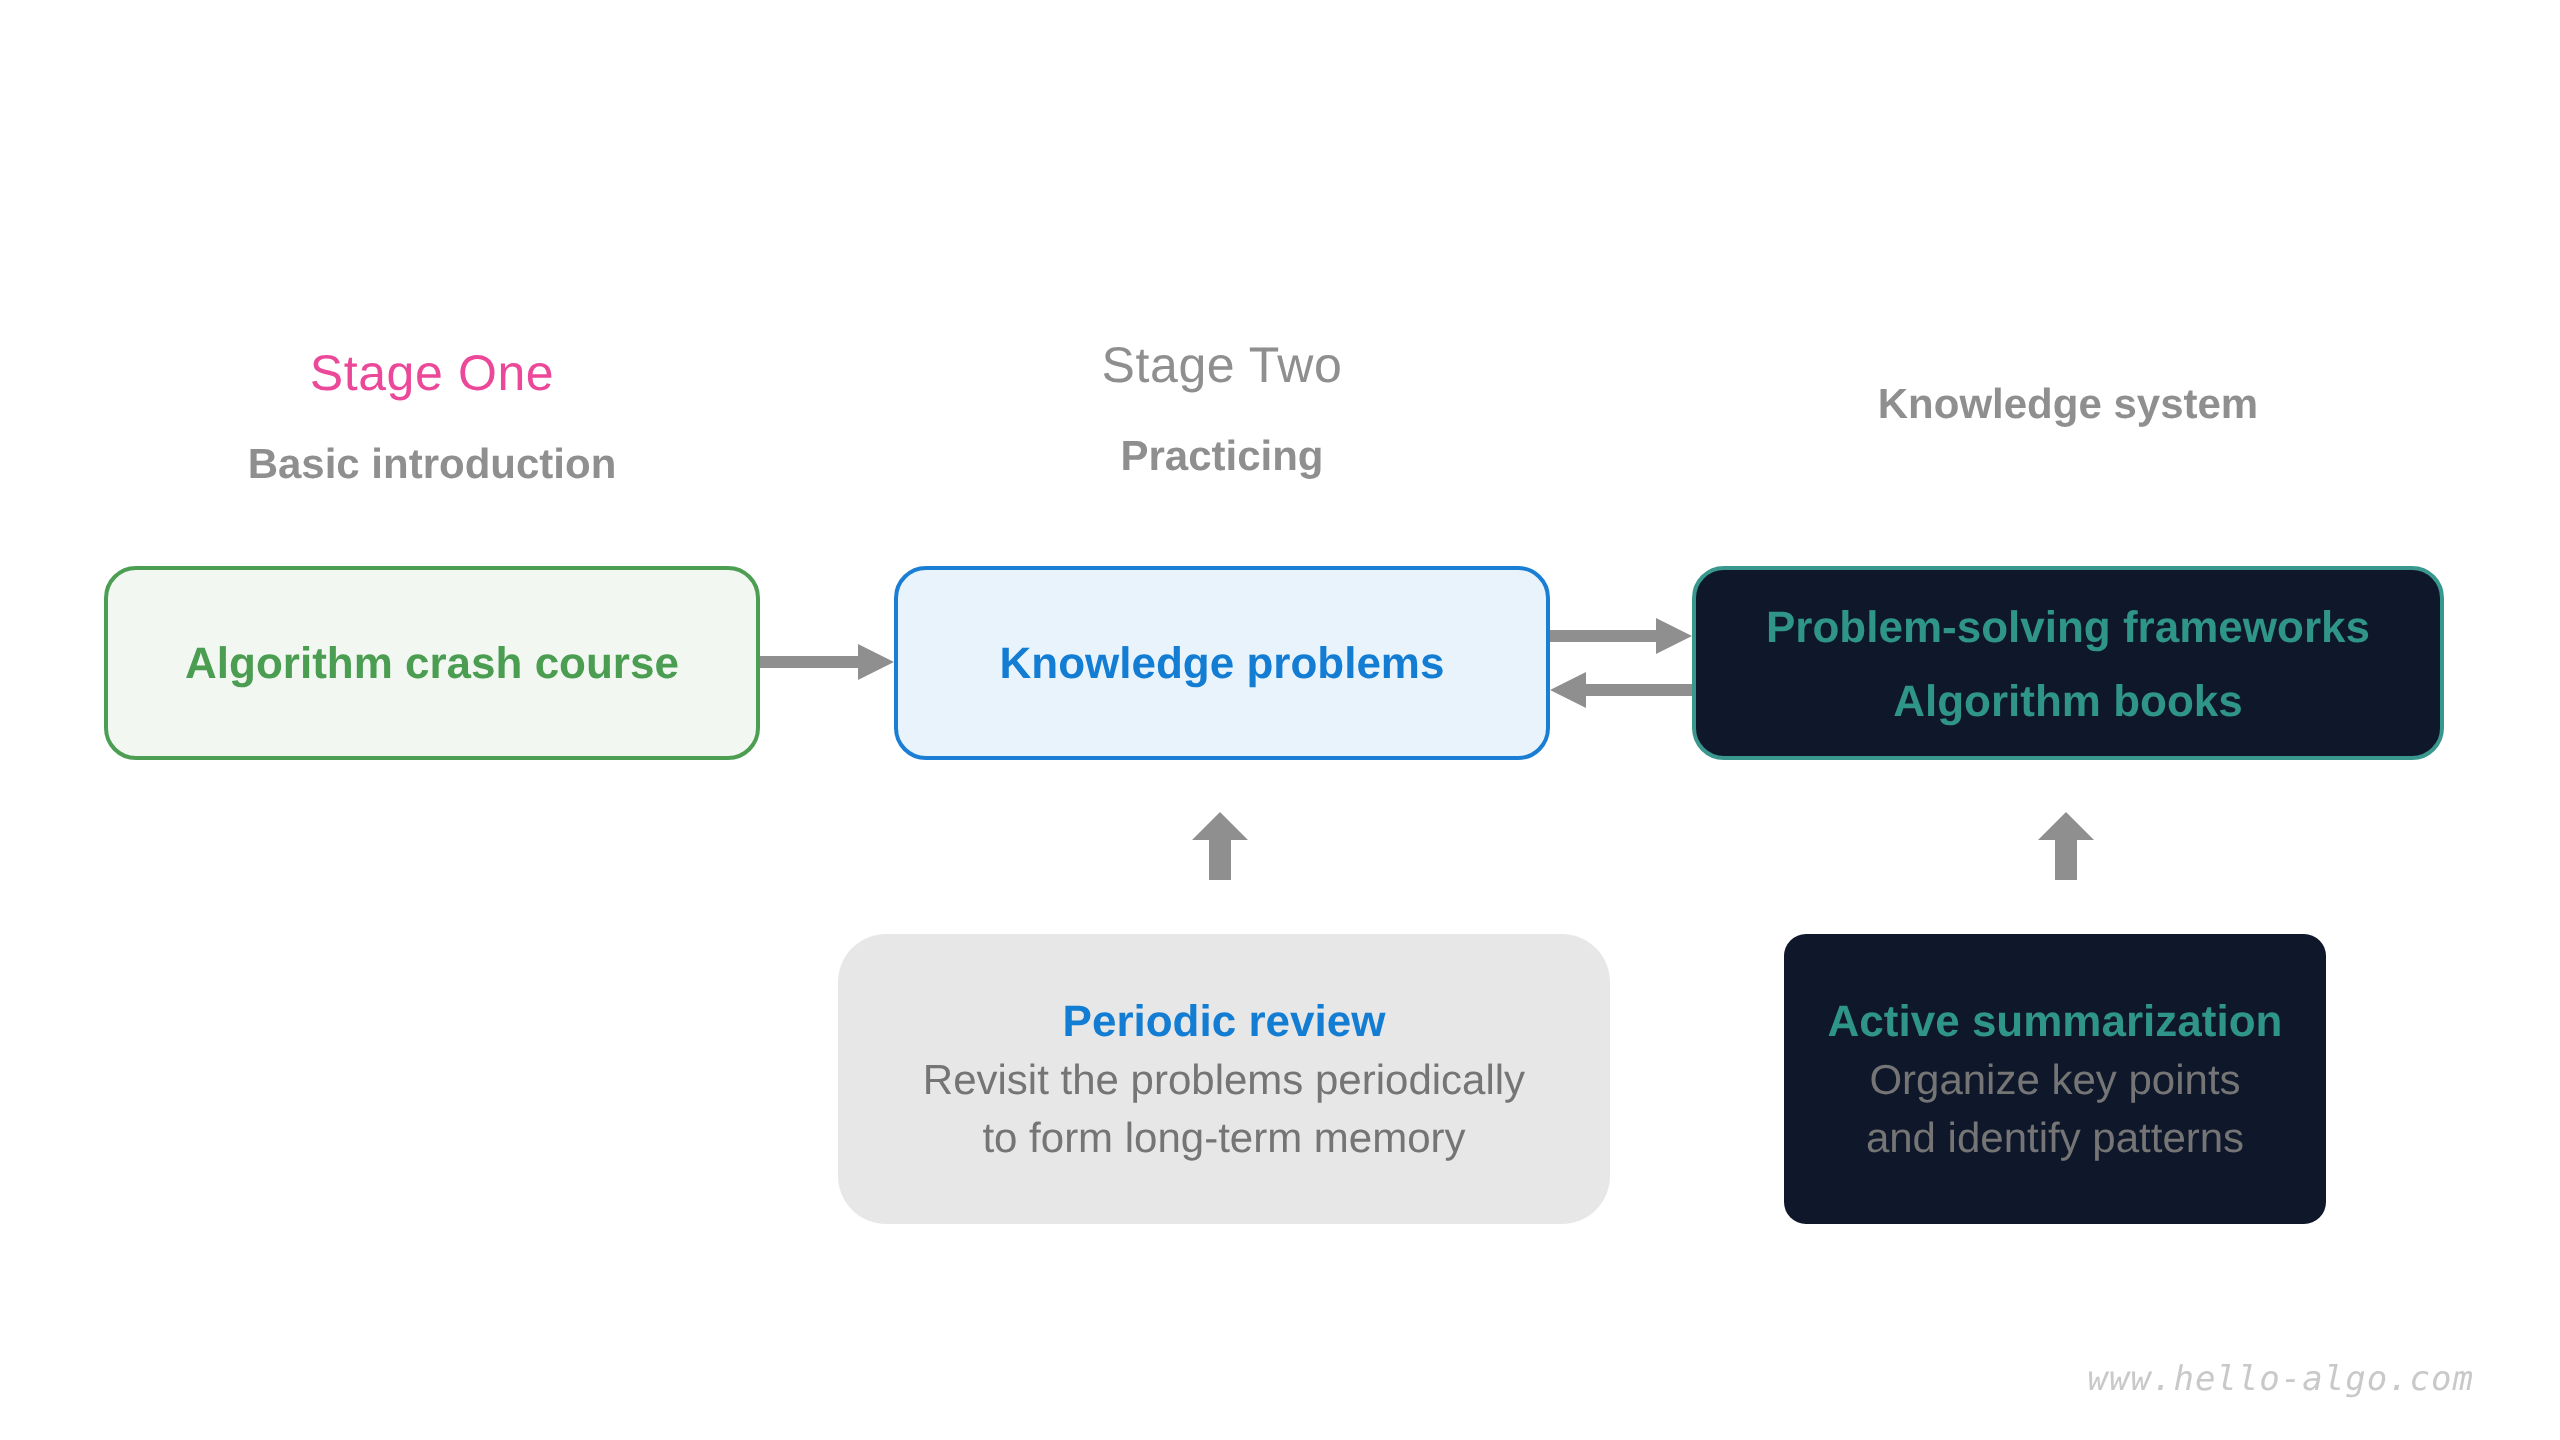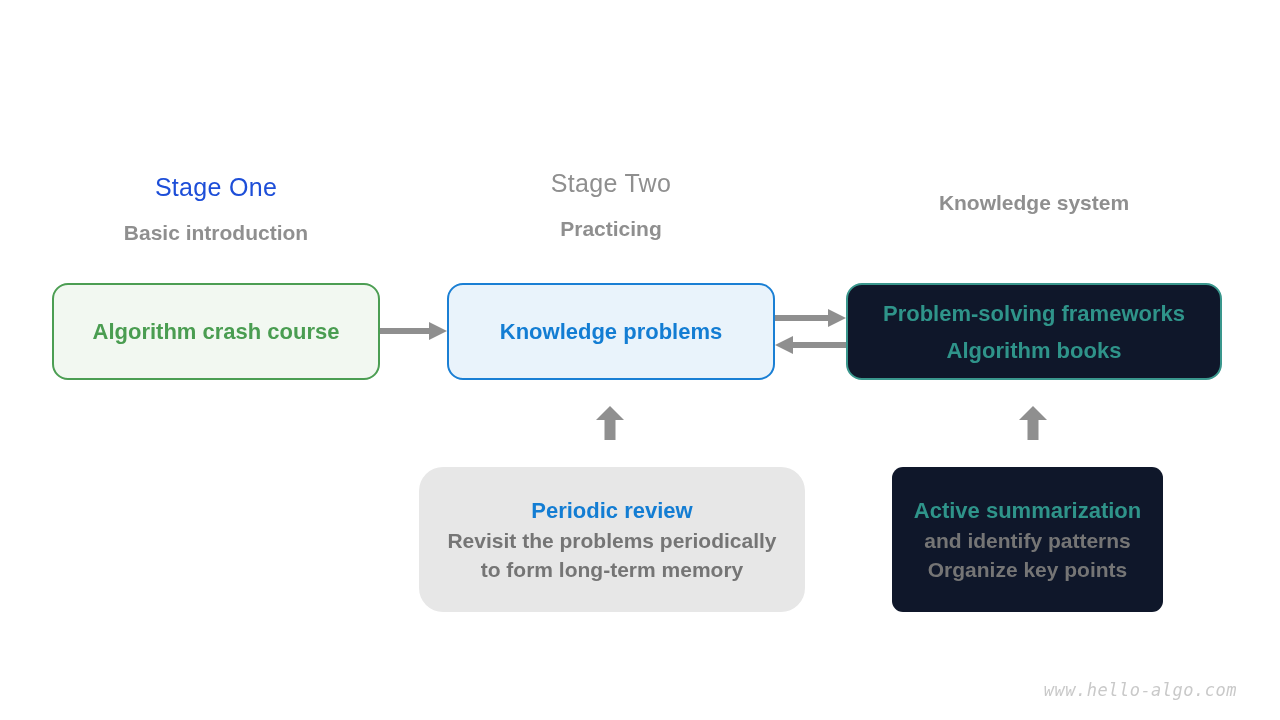--- a/index.html
+++ b/index.html
@@ -56,41 +56,41 @@
     justify-content: center;
     text-align: center;
   }
   .card-title {
     font-size: 22px;
     font-weight: 700;
     line-height: 30px;
   }
   .card-body {
     font-size: 21px;
-    font-weight: 700;
+    font-weight: 400;
     line-height: 29px;
   }
 
   .watermark {
     position: absolute;
     top: 680px;
     right: 43px;
     font-family: "DejaVu Sans Mono", "Liberation Mono", monospace;
     font-size: 17px;
     letter-spacing: 0.5px;
     font-style: italic;
   }
 </style>
 </head>
 <body>
 
 <div class="canvas">
 
   <div class="stage-header" style="left:52px; width:328px; top:172px;">
-    <div class="stage-title" style="color: #1d4ed8;">Stage One</div>
+    <div class="stage-title" style="color: #ec4899;">Stage One</div>
     <div class="stage-subtitle" style="color: rgb(143, 143, 143);">Basic introduction</div>
   </div>
 
   <div class="stage-header" style="left:447px; width:328px; top:168px;">
     <div class="stage-title" style="color: rgb(143, 143, 143);">Stage Two</div>
     <div class="stage-subtitle" style="color: rgb(143, 143, 143);">Practicing</div>
   </div>
 
   <div class="stage-header" style="left:846px; width:376px; top:172px;">
     <div class="stage-subtitle" style="color: rgb(143, 143, 143);">Knowledge system</div>
@@ -137,20 +137,20 @@
     <div class="card-title" style="color: rgb(19, 125, 211);">Periodic review</div>
     <div class="card-body" style="color: rgb(117, 117, 117);">
       <div>Revisit the problems periodically</div>
       <div>to form long-term memory</div>
     </div>
   </div>
 
   <div class="card" style="left: 892px; width: 271px; background: #0f172a; border-radius: 11px;">
     <div class="card-title" style="color: rgb(47, 148, 138);">Active summarization</div>
     <div class="card-body" style="color: rgb(117, 117, 117);">
+      <div>Organize key points</div>
       <div>and identify patterns</div>
-      <div>Organize key points</div>
     </div>
   </div>
 
   <div class="watermark" style="color: rgb(201, 201, 201);">www.hello-algo.com</div>
 
 </div>
 
 </body></html>

